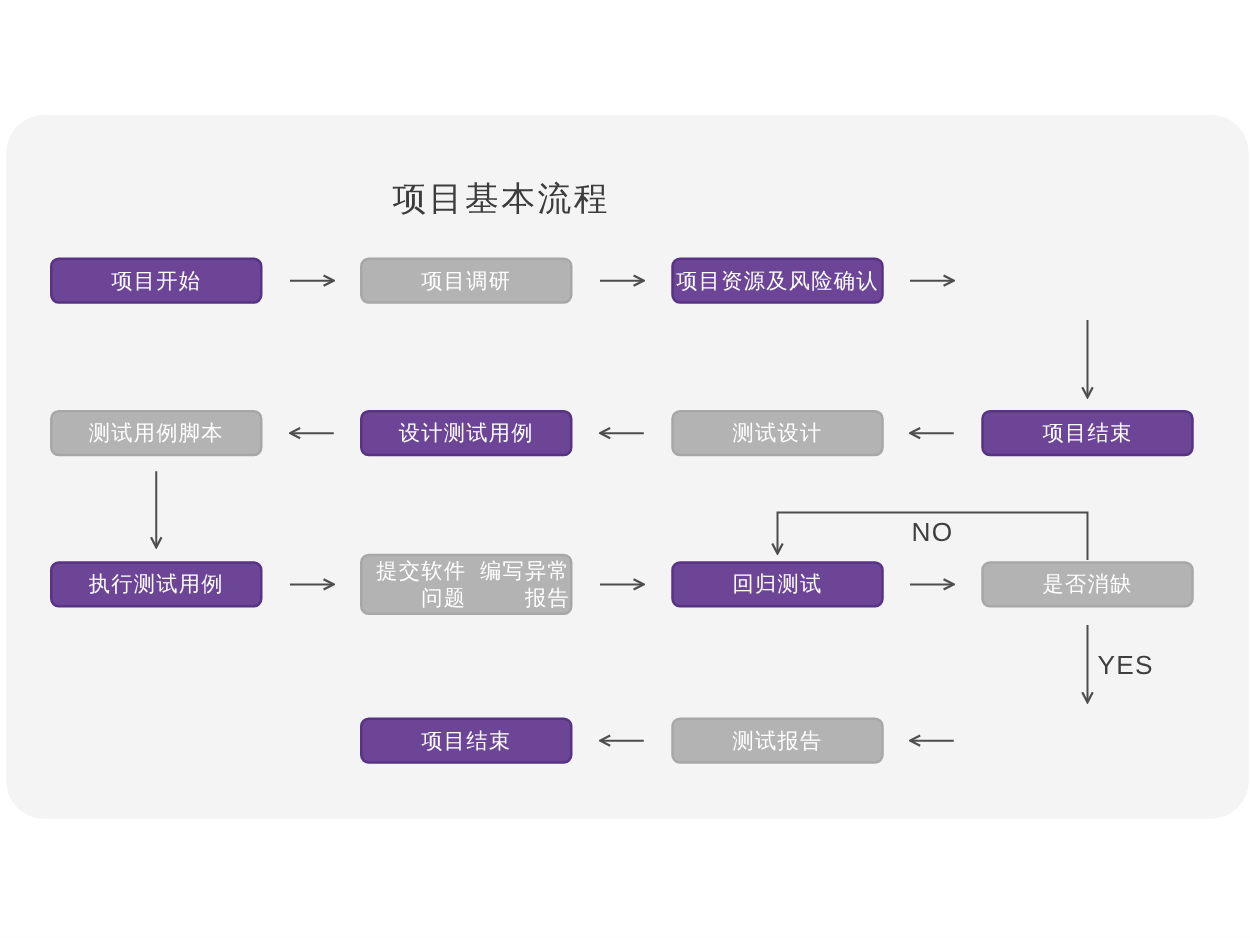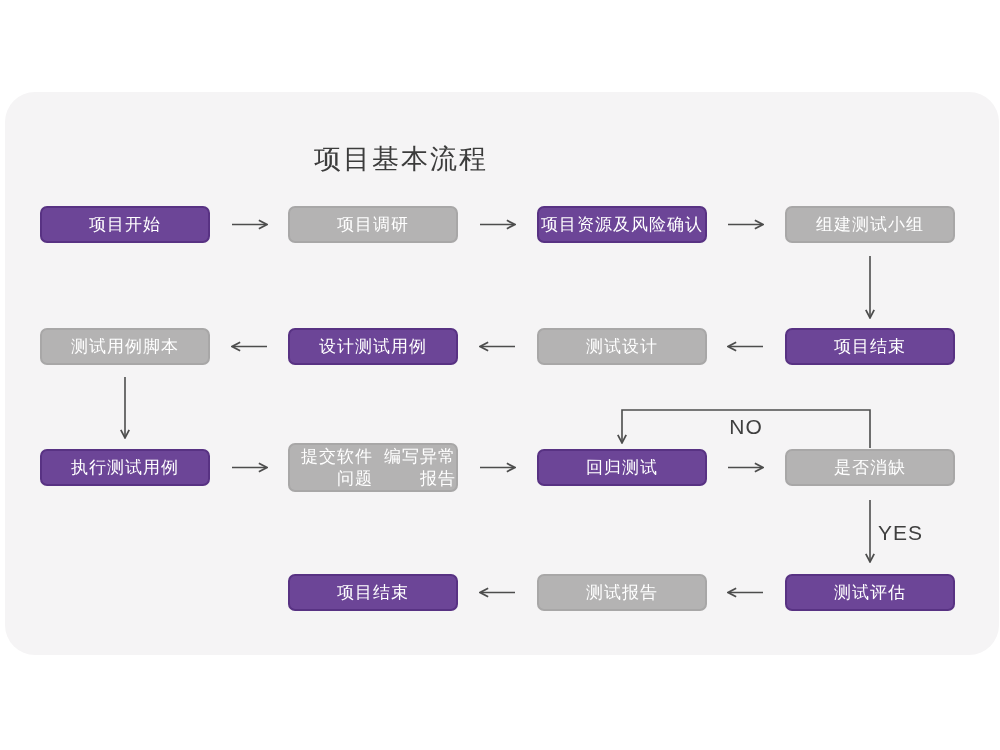--- a/index.html
+++ b/index.html
@@ -58,35 +58,33 @@
     <line class="edge" x1="728" y1="467.5" x2="762" y2="467.5" marker-end="url(#ah)"></line>
     <polyline class="edge" points="870,448 870,410 622,410 622,442" marker-end="url(#ah)"></polyline>
     <line class="edge" x1="870" y1="500" x2="870" y2="561" marker-end="url(#ah)"></line>
     <line class="edge" x1="763" y1="592.5" x2="729" y2="592.5" marker-end="url(#ah)"></line>
     <line class="edge" x1="515" y1="592.5" x2="481" y2="592.5" marker-end="url(#ah)"></line>
   </svg>
 
   <div class="node purple" style="left:40px;top:206px">项目开始</div>
   <div class="node gray" style="left:288px;top:206px">项目调研</div>
   <div class="node purple" style="left:537px;top:206px">项目资源及风险确认</div>
-  <div class="node gray" style="left:785px;top:206px">组建测试小组</div>
 
   <div class="node gray" style="left:40px;top:328px">测试用例脚本</div>
   <div class="node purple" style="left:288px;top:328px">设计测试用例</div>
   <div class="node gray" style="left:537px;top:328px">测试设计</div>
   <div class="node purple" style="left:785px;top:328px">项目结束</div>
 
   <div class="node purple" style="left:40px;top:449px">执行测试用例</div>
   <div class="node gray tall" style="left:288px;top:443px">
     <span>提交软件问题</span>
     <span>编写异常报告</span>
   </div>
   <div class="node purple" style="left:537px;top:449px">回归测试</div>
   <div class="node gray" style="left:785px;top:449px">是否消缺</div>
 
   <div class="node purple" style="left:288px;top:574px">项目结束</div>
   <div class="node gray" style="left:537px;top:574px">测试报告</div>
-  <div class="node purple" style="left:785px;top:574px">测试评估</div>
 
   <div class="edge-label no">NO</div>
   <div class="edge-label yes">YES</div>
 
 </div>
 
 </body></html>

